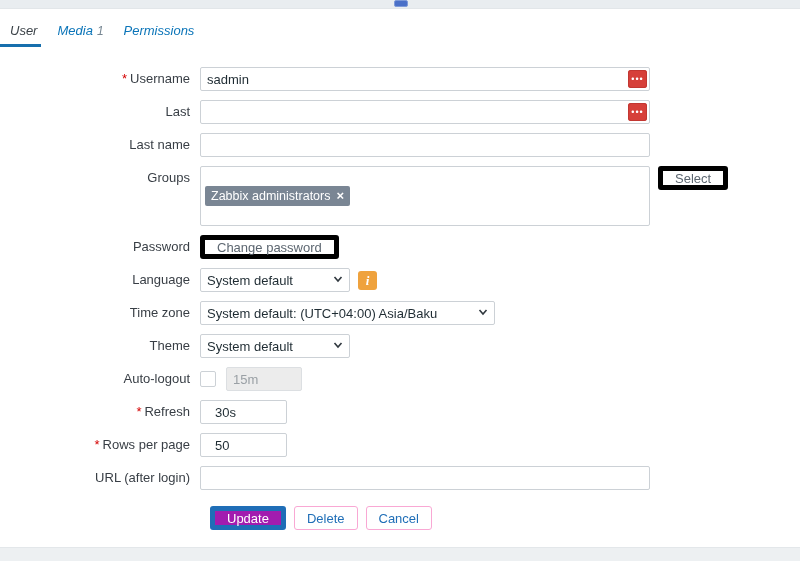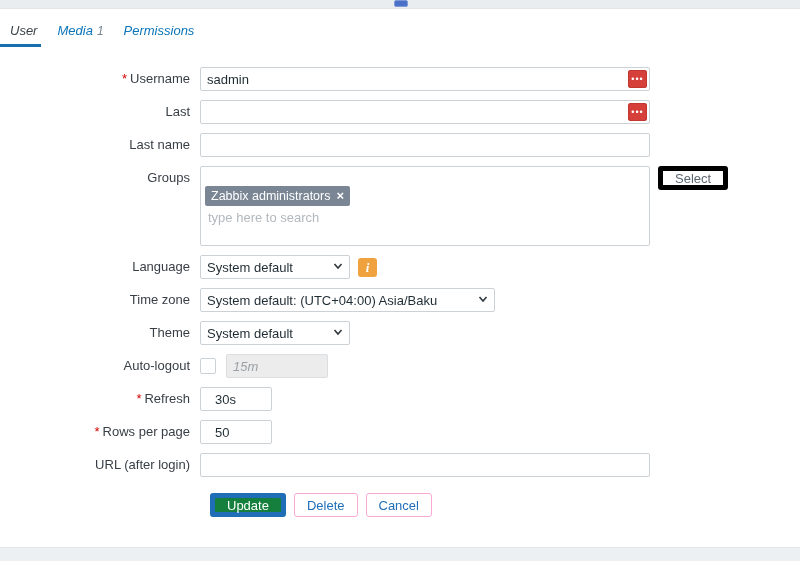--- a/index.html
+++ b/index.html
@@ -39,22 +39,22 @@
   .req { color: #d40000; margin-right: 3px; }
   .ctl { display: flex; align-items: flex-start; }
   .txt {
     height: 24px; border: 1px solid #ccd1d6; border-radius: 2px;
     padding: 0 6px; font: inherit; color: #1f2c33; background: #fff; outline: none;
   }
   .txt:disabled { background: #ececec; color: #9aa0a5; border-color: #dcdfe2; }
   .w450 { width: 450px; }
   .w295 { width: 295px; }
   .w150 { width: 150px; }
-  .w90  { width: 102px; font-style: italic; }
-  .w70  { width: 72px; padding-left: 14px; }
+  .w90  { width: 76px; }
+  .w70  { width: 87px; padding-left: 14px; }
   .input-wrap { position: relative; display: inline-block; }
   .pm-badge {
     position: absolute; right: 3px; top: 3px; width: 19px; height: 18px;
     background: #d6403a; border-radius: 3px; color: #fff; cursor: pointer;
     display: flex; align-items: center; justify-content: center;
     font-size: 9px; letter-spacing: 1px; line-height: 1; box-shadow: 0 0 0 1px #c23732 inset;
   }
   
   .multiselect {
     width: 450px; min-height: 46px; border: 1px solid #ccd1d6; border-radius: 2px;
@@ -93,21 +93,21 @@
     font-family: "Liberation Serif", serif; font-style: italic; font-weight: bold; font-size: 13px;
   }
   .chk {
     width: 16px; height: 16px; margin-top: 4px; accent-color: #fff;
     appearance: none; -webkit-appearance: none; border: 1px solid #ccd1d6; border-radius: 2px;
     background: #fff; cursor: pointer;
   }
   .chk + .txt { margin-left: 10px; }
   
   .actions { display: flex; gap: 8px; margin-left: 210px; margin-top: 16px; }
-  .btn-primary { background: #15803d; border-color: #1f6eb7; color: #fff; }
+  .btn-primary { background: #a21caf; border-color: #1f6eb7; color: #fff; }
   .btn-outline { background: #fff; border: 1px solid #f9a8d4; color: #1f6eb7; }
   
   .bottom-strip {
     position: absolute; left: 0; right: 0; bottom: 0; height: 14px;
     background: #edf0f2; border-top: 1px solid #e3e7ea;
   }
 </style>
 </head>
 <body>
 
@@ -157,26 +157,31 @@
   </div>
 
   <div class="row">
     <div class="lbl">Groups</div>
     <div class="ctl">
       <div class="multiselect">
         <span class="chip">
           <span>Zabbix administrators</span>
           <span class="chip-x">×</span>
         </span>
-        <div class="ms-placeholder">type here to search</div>
       </div>
       <button class="btn btn-select">Select</button>
     </div>
   </div>
 
+  <div class="row">
+    <div class="lbl">Password</div>
+    <div class="ctl">
+      <button class="btn">Change password</button>
+    </div>
+  </div>
 
   <div class="row">
     <div class="lbl">Language</div>
     <div class="ctl">
       <span class="sel-wrap w150" style="width:150px">
         <select>
           <option>System default</option>
         </select>
         <span class="chev">
           <svg width="10" height="10" viewBox="0 0 10 10">

